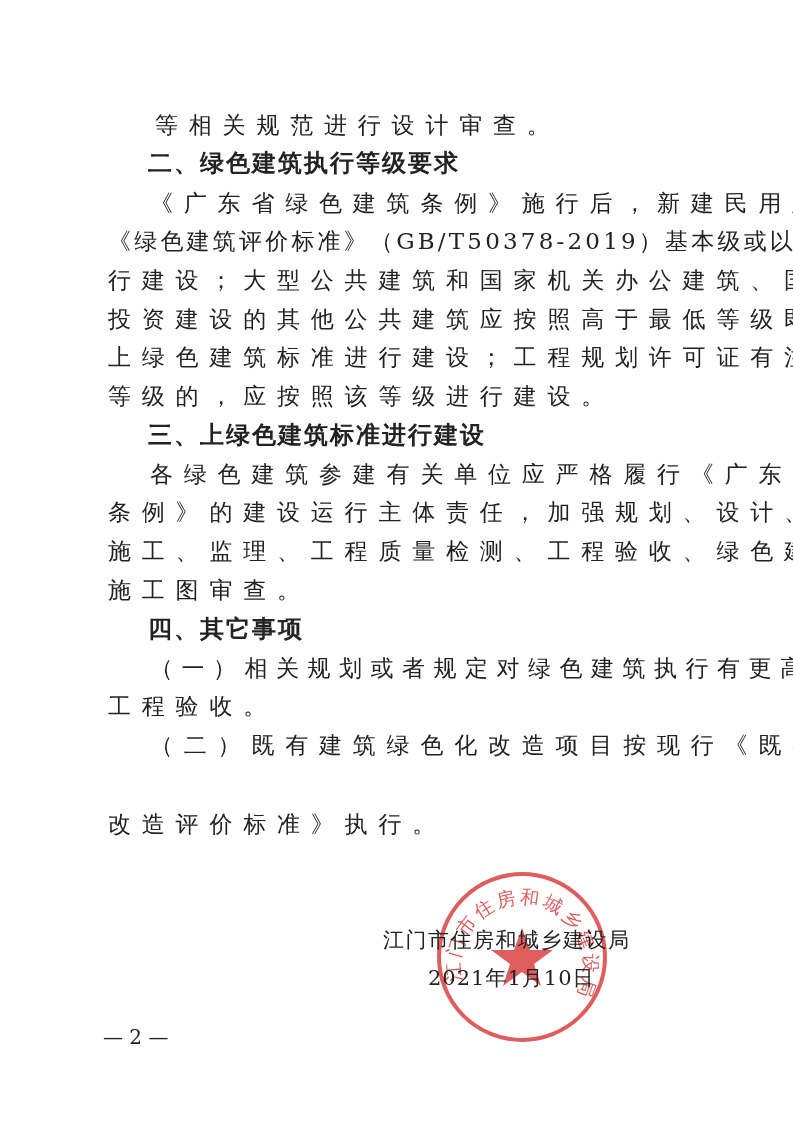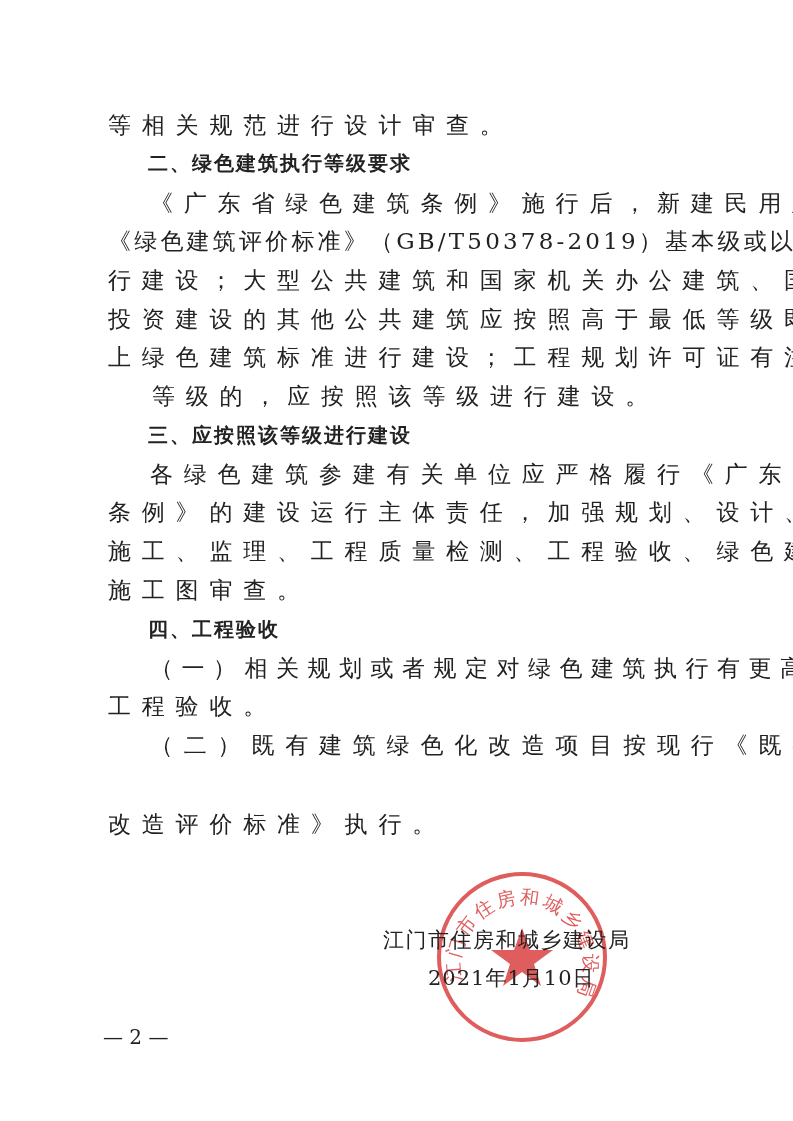--- a/index.html
+++ b/index.html
@@ -8,21 +8,21 @@
     font-family: "DejaVu Serif", "Liberation Serif", serif; color: #1e1e1e;
   }
   .line {
     position: absolute; left: 108px; white-space: nowrap;
     font-size: 23px; line-height: 30px; letter-spacing: 10.8px;
     font-family: "DejaVu Serif", "Liberation Serif", serif; color: #222;
   }
   .indent { left: 150px; }
   .heading {
     position: absolute; left: 148px; white-space: nowrap;
-    font-size: 20px; line-height: 30px; letter-spacing: 2px; font-weight: bold;
+    font-size: 24px; line-height: 30px; letter-spacing: 2px; font-weight: bold;
     font-family: "DejaVu Sans", "Liberation Sans", sans-serif; color: #222;
   }
   .sig {
     position: absolute; left: 383px; white-space: nowrap;
     font-size: 21px; line-height: 30px; letter-spacing: 1.5px; color: #222; z-index: 2;
   }
   .date {
     position: absolute; left: 428px; white-space: nowrap;
     font-size: 21px; line-height: 30px; letter-spacing: 1px; color: #222; z-index: 2;
   }
@@ -31,34 +31,34 @@
     font-size: 20px; line-height: 26px; color: #222;
   }
   .stamp {
     position: absolute; left: 435px; top: 870px; width: 174px; height: 174px; z-index: 1; opacity: 0.82;
   }
 </style>
 </head>
 <body>
 
 <div>
-  <div class="line" style="top:110px;">等相关规范进行设计审查。</div>
+  <div class="line" style="top:110px;margin-left:47px;">等相关规范进行设计审查。</div>
   <div class="heading" style="top:148px;">二、绿色建筑执行等级要求</div>
   <div class="line indent" style="top:188px;">《广东省绿色建筑条例》施行后，新建民用建筑要按照</div>
   <div class="line" style="top:226px; letter-spacing:3.2px;">《绿色建筑评价标准》（GB/T50378-2019）基本级或以上进</div>
   <div class="line" style="top:265px;">行建设；大型公共建筑和国家机关办公建筑、国有资金参与</div>
   <div class="line" style="top:304px;">投资建设的其他公共建筑应按照高于最低等级即一星级或以</div>
   <div class="line" style="top:342px;">上绿色建筑标准进行建设；工程规划许可证有注明绿色建筑</div>
-  <div class="line" style="top:381px;margin-left:44px;">等级的，应按照该等级进行建设。</div>
-  <div class="heading" style="top:420px;">三、应按照该等级进行建设</div>
+  <div class="line" style="top:381px;">等级的，应按照该等级进行建设。</div>
+  <div class="heading" style="top:420px;">三、上绿色建筑标准进行建设</div>
   <div class="line indent" style="top:459px;">各绿色建筑参建有关单位应严格履行《广东省绿色建筑</div>
   <div class="line" style="top:497px;">条例》的建设运行主体责任，加强规划、设计、施工图审查、</div>
   <div class="line" style="top:536px;">施工、监理、工程质量检测、工程验收、绿色建筑认定及运</div>
   <div class="line" style="top:575px;">施工图审查。</div>
-  <div class="heading" style="top:614px;">四、工程验收</div>
+  <div class="heading" style="top:614px;">四、其它事项</div>
   <div class="line indent" style="top:653px; letter-spacing:8.5px;">（一）相关规划或者规定对绿色建筑执行有更高要求的，</div>
   <div class="line" style="top:691px;">工程验收。</div>
   <div class="line indent" style="top:730px;">（二）既有建筑绿色化改造项目按现行《既有建筑绿色</div>
   <div class="line" style="top:769px;margin-top:40px;">改造评价标准》执行。</div>
 
   <svg class="stamp" viewBox="0 0 174 174">
     <defs>
       <path id="arcpath" d="M 30 120 A 62 62 0 1 1 144 120" fill="none"></path>
     </defs>
     <circle cx="87" cy="87" r="83" fill="none" stroke="#d83a3a" stroke-width="4"></circle>

